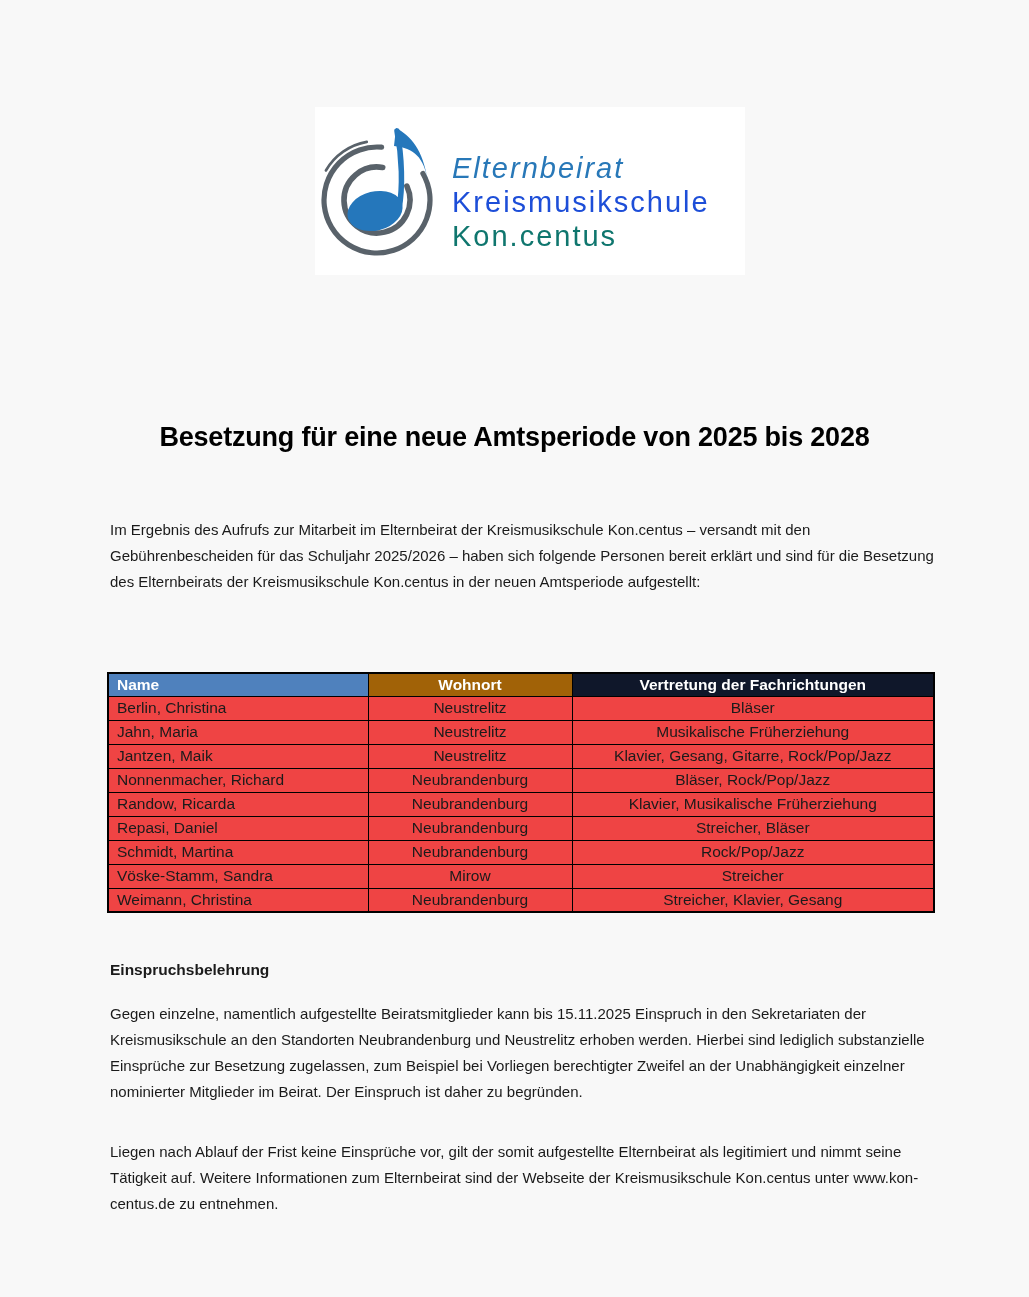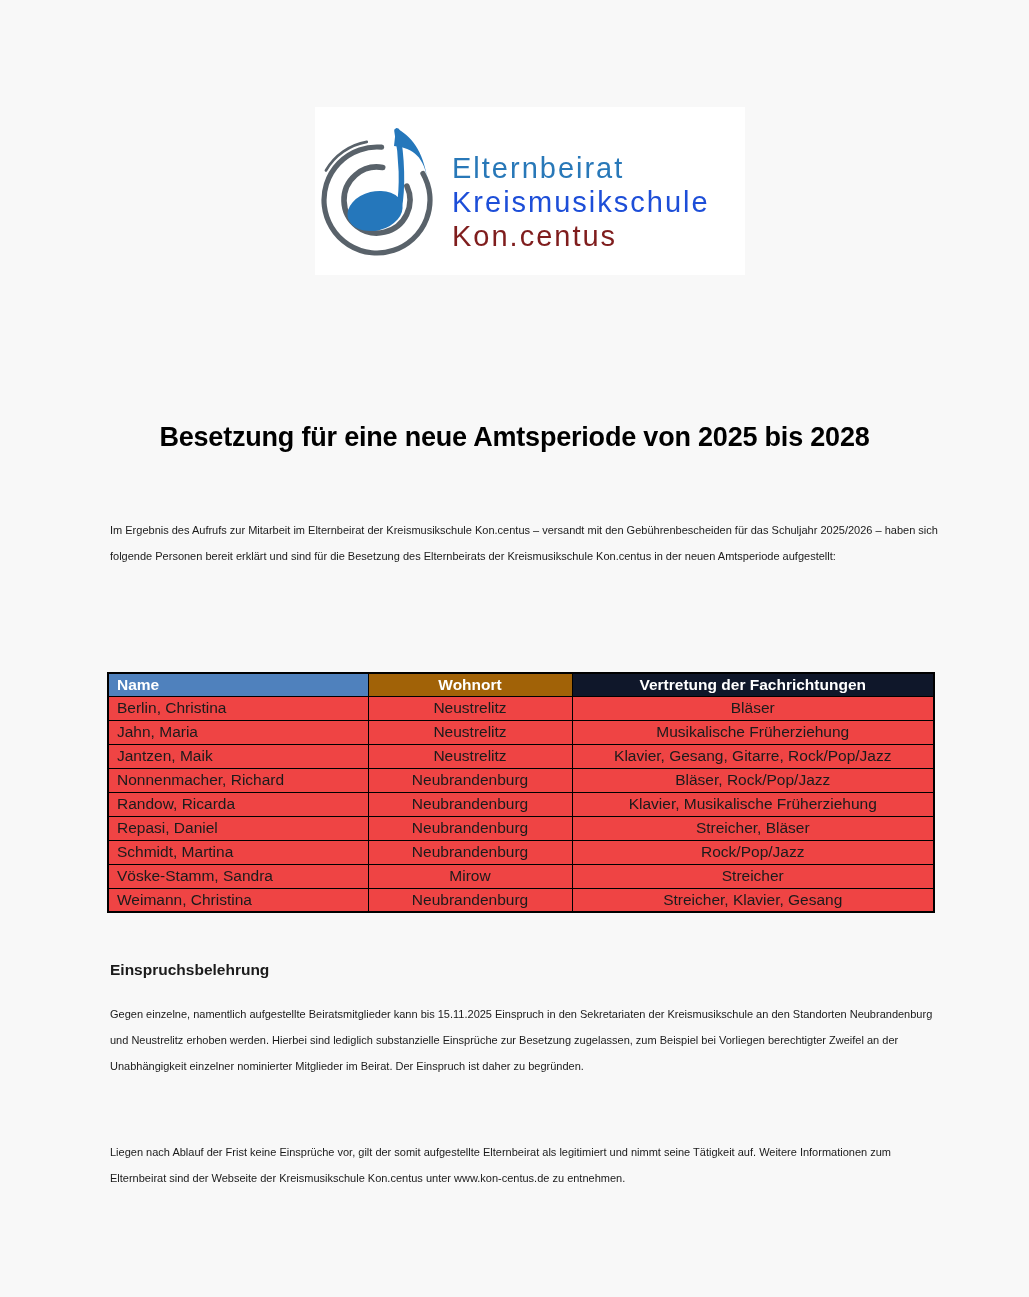--- a/index.html
+++ b/index.html
@@ -31,21 +31,21 @@
   
   .doc-title {
     position:absolute; left:0; top:422px; width:1029px;
     text-align:center; font-size:27px; font-weight:700; color:#000000;
     letter-spacing:-0.2px;
   }
 
   
   .para {
     position:absolute; left:110px; width:835px;
-    font-size:11px; line-height:26px; color:#1a1a1a;
+    font-size:15px; line-height:26px; color:#1a1a1a;
   }
   .intro   { top:517px; }
   .p-heading { position:absolute; left:110px; top:961px; font-size:15.5px; font-weight:700; }
   .p-one   { top:1001px; }
   .p-two   { top:1139px; }
 
   
   .roster-table-wrap { position:absolute; left:107px; top:672px; }
   table.roster {
     border-collapse:collapse; table-layout:fixed;
@@ -83,23 +83,23 @@
 
       <path d="M 64.7 48.5 A 33 33 0 1 0 88.9 67.1" fill="none" stroke="#59626a" stroke-width="5.6" stroke-linecap="round"></path>
 
       <path d="M 81 90 C 85 68, 84 38, 79 12" fill="none" stroke="#2577bb" stroke-width="5.5" stroke-linecap="round"></path>
 
       <path d="M 78 9 C 93 17, 105 30, 110 63 C 106 38, 96 29, 76 27 Z" fill="#2577bb"></path>
 
       <ellipse cx="57" cy="92" rx="28" ry="19.5" transform="rotate(-14 57 92)" fill="#2577bb"></ellipse>
     </svg>
     <div class="logo-text">
-      <div class="logo-line-blue" style="color: rgb(40, 120, 184);">Elternbeirat</div>
+      <div class="logo-line-blue" style="color: rgb(40, 120, 184); font-style: italic;">Elternbeirat</div>
       <div class="logo-line-gray" style="color: #1d4ed8;">Kreismusikschule</div>
-      <div class="logo-line-blue" style="color: #7f1d1d;">Kon.centus</div>
+      <div class="logo-line-blue" style="color: #0f766e;">Kon.centus</div>
     </div>
   </div>
 
   <div class="doc-title">Besetzung für eine neue Amtsperiode von 2025 bis 2028</div>
 
   <div class="para intro">Im Ergebnis des Aufrufs zur Mitarbeit im Elternbeirat der Kreismusikschule Kon.centus – versandt mit den Gebührenbescheiden für das Schuljahr 2025/2026 – haben sich folgende Personen bereit erklärt und sind für die Besetzung des Elternbeirats der Kreismusikschule Kon.centus in der neuen Amtsperiode aufgestellt:</div>
 
   <div class="roster-table-wrap">
     <table class="roster">
       <colgroup>

